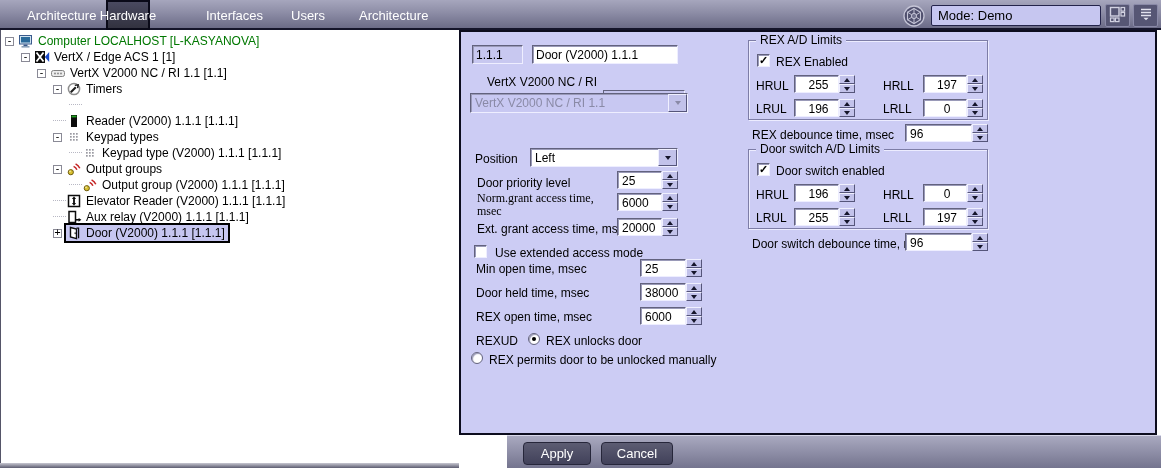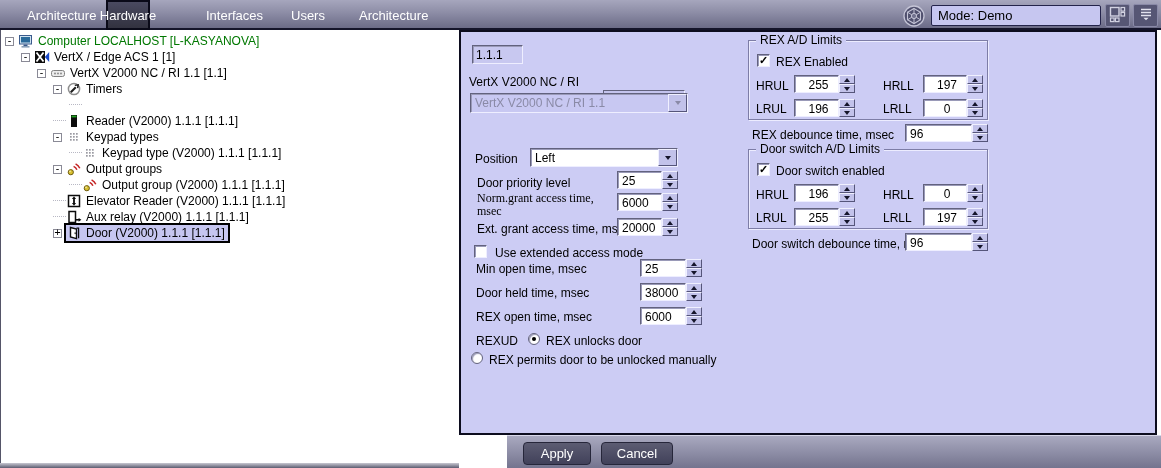--- a/index.html
+++ b/index.html
@@ -321,22 +321,23 @@
           </span>
           <span class="tlabel">Door (V2000) 1.1.1 [1.1.1]</span>
         </span>
       </div>
     </div>
   <div class="win-bottom"></div>
 
   <div class="rpanel">
 
     <div class="tfield sunken lav" style="left:11px;top:13px;width:51px;height:19px">1.1.1</div>
-
-    <div class="flabel" style="left:8px;top:43px">VertX V2000 NC / RI</div>
+    <div class="tfield sunken" style="left:71px;top:13px;width:146px;height:19px">Door (V2000) 1.1.1</div>
+
+    <div class="flabel" style="left:26px;top:43px">VertX V2000 NC / RI</div>
     <div class="dis-box" style="left:142px;top:40px;width:82px;height:17px">
       <span class="dcb"></span>
       <span class="dlabel">Disable</span>
     </div>
 
     <div class="dd sunken disabled" style="left:9px;top:61px;width:218px;height:20px">
       <span class="txt">VertX V2000 NC / RI 1.1</span>
       <span class="btn">
           <i class="arr-dn" style="border-top-color:#8a8aa6"></i>
         </span>

